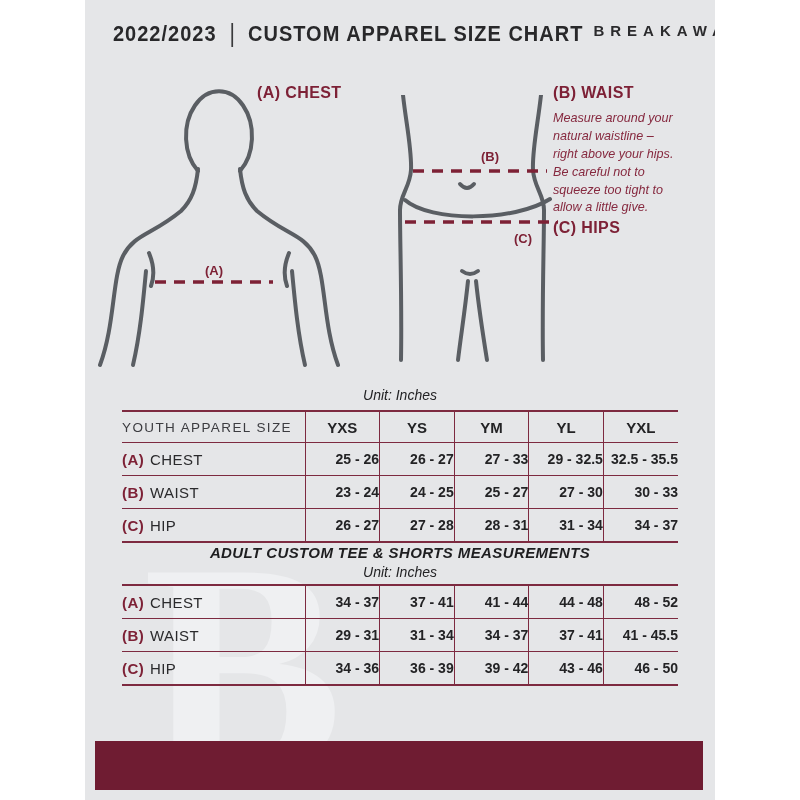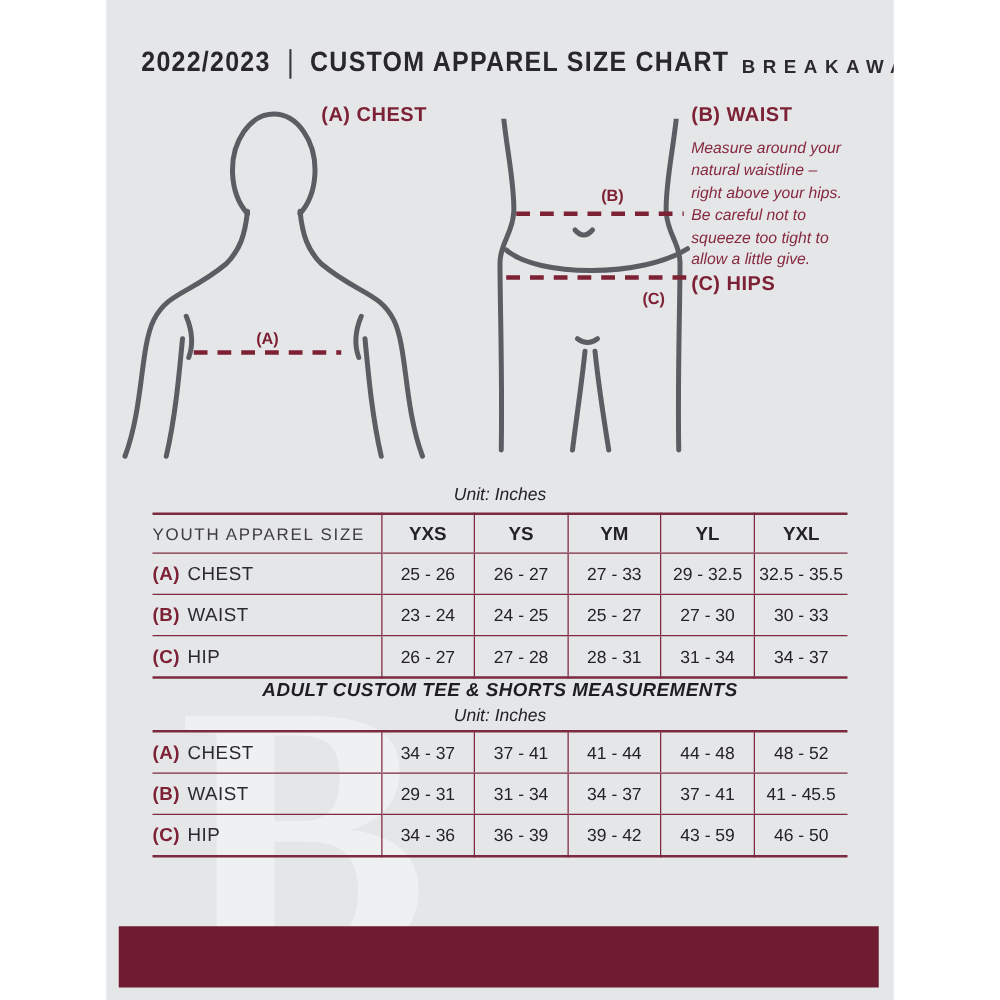--- a/index.html
+++ b/index.html
@@ -8,21 +8,21 @@
     font-family:"Liberation Sans",sans-serif;overflow:hidden;
     -webkit-font-smoothing:antialiased;
   }
   .poster{
     position:absolute;left:85px;top:0;width:630px;height:800px;
     background:#e5e6e8;overflow:hidden;
   }
   
   .header{
     position:absolute;left:28px;top:22px;width:578px;height:40px;
-    display:flex;align-items:flex-end;z-index:3;
+    display:flex;align-items:flex-start;z-index:3;
   }
   .hdr-year,.hdr-title{
     font-size:20px;font-weight:bold;color:#28282a;letter-spacing:1px;
     transform:scaleY(1.12);transform-origin:center;white-space:nowrap;
   }
   .hdr-sep{font-size:21px;font-weight:300;color:#3a3a3c;margin:0 13px;transform:scaleY(1.2);}
   .hdr-spacer{flex:1;}
   .logo-mark{width:42px;height:36px;margin-right:10px;}
   .hdr-brand{
     font-size:15px;font-weight:bold;color:#2b2b2d;letter-spacing:6px;white-space:nowrap;
@@ -68,21 +68,21 @@
   table.size td+td,table.size th+th{border-left:1.5px solid #7d2a40;}
   table.size tr.hdr th{height:30px;margin-top:40px;}
   table.size tr.data td{height:32px;}
   .th-first{
     text-align:left;padding-left:15px;font-weight:normal;
     font-size:13.5px;letter-spacing:1.4px;color:#3c3c40;
   }
   .th-size{text-align:center;font-size:15px;font-weight:bold;color:#232325;}
   .td-label{text-align:left;padding-left:22px;font-size:15px;color:#2a2a2c;letter-spacing:.4px;}
   .td-label .pfx{font-weight:bold;color:#7d2136;margin-right:6px;}
-  .td-val{text-align:center;font-size:14px;color:#232325;}
+  .td-val{text-align:right;font-size:14px;color:#232325;font-weight:bold;}
   
   .footer-bar{
     position:absolute;left:10px;top:741px;width:608px;height:49px;
     background:#6f1c32;z-index:4;
   }
 </style>
 </head>
 <body>
 
 <div class="poster">
@@ -223,20 +223,20 @@
       <td class="td-val">31 - 34</td>
       <td class="td-val">34 - 37</td>
       <td class="td-val">37 - 41</td>
       <td class="td-val">41 - 45.5</td>
     </tr>
     <tr class="data">
       <td class="td-label"><span class="pfx">(C)</span><span>HIP</span></td>
       <td class="td-val">34 - 36</td>
       <td class="td-val">36 - 39</td>
       <td class="td-val">39 - 42</td>
-      <td class="td-val">43 - 59</td>
+      <td class="td-val">43 - 46</td>
       <td class="td-val">46 - 50</td>
     </tr>
   </tbody>
     </table>
 
   <div class="footer-bar"></div>
 </div>
 
 </body></html>

